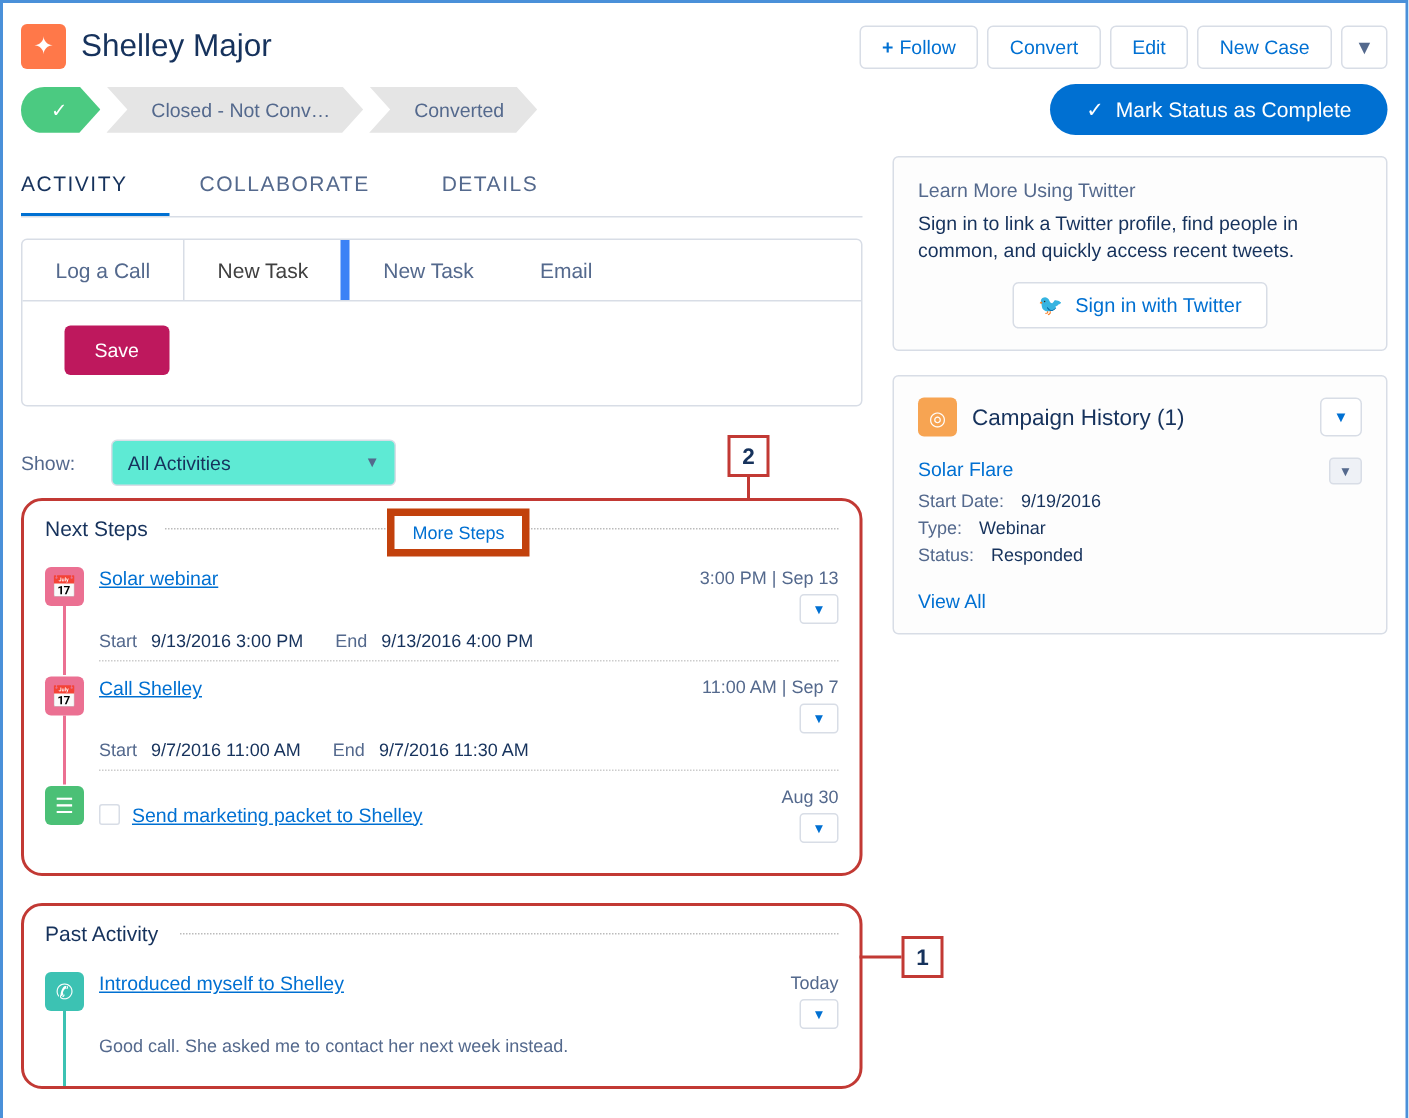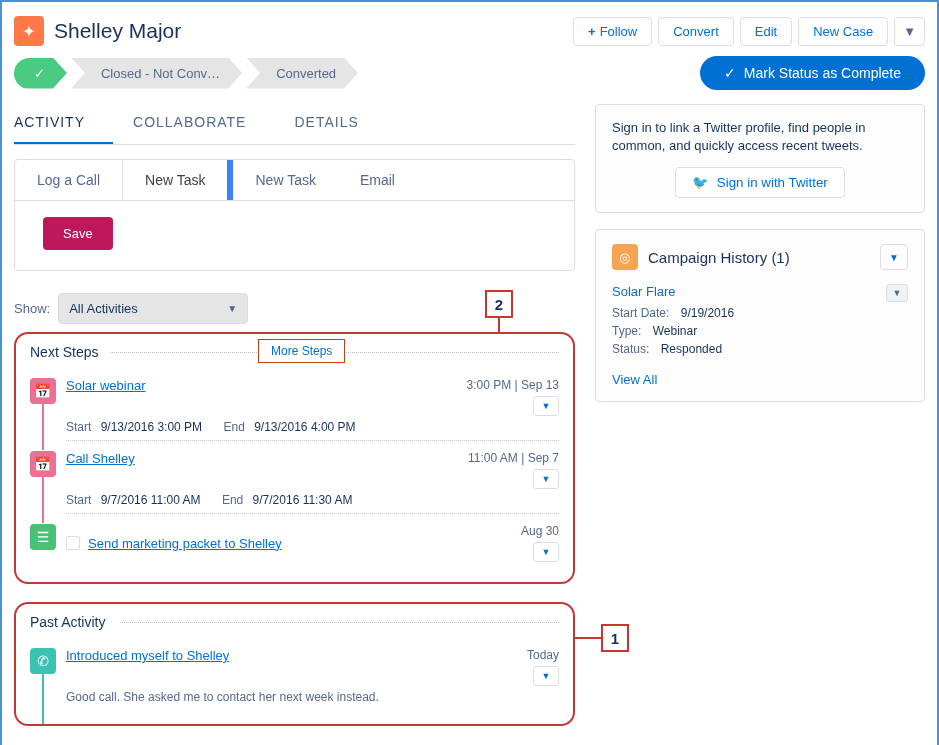--- a/index.html
+++ b/index.html
@@ -42,36 +42,36 @@
   .composer-tabs { display: flex; border-bottom: 1px solid #d8dde6; }
   .composer-tab { padding: 12px 22px; font-size: 14px; color: #54698d; cursor: pointer; }
   .composer-tab.active { color: #404040; border-left: 1px solid #d8dde6; border-right: 6px solid #3b82f6; background: #fff; }
   .composer-body { padding: 16px 28px 20px 28px; display: flex; align-items: flex-end; gap: 12px; }
   .field-group { flex: 1; }
   .field-label { font-size: 12px; color: #54698d; margin-bottom: 6px; display: block; }
   .text-input { width: 100%; max-width: 380px; padding: 8px; border: 1px solid #d8dde6; border-radius: 4px; font-size: 13px; }
   .btn-save { background: #be185d; color: #fff; border: none; padding: 9px 20px; border-radius: 4px; font-size: 13px; cursor: pointer; }
 
   
-  .show-row { display: flex; align-items: center; gap: 8px; margin: 22px 0 8px 0; }
+  .show-row { display: flex; align-items: center; gap: 24px; margin: 22px 0 8px 0; }
   .show-label { font-size: 13px; color: #54698d; }
-  .select-wrap { border: 1px solid #d8dde6; border-radius: 4px; padding: 7px 10px; display: flex; align-items: center; justify-content: space-between; width: 190px; background: #e5e5e5; cursor: pointer; }
+  .select-wrap { border: 1px solid #d8dde6; border-radius: 4px; padding: 7px 10px; display: flex; align-items: center; justify-content: space-between; width: 190px; background: #5eead4; cursor: pointer; }
   .caret-down { font-size: 10px; color: #54698d; }
 
   
   .panel { border: 2px solid #c23934; border-radius: 14px; padding: 10px 14px 14px 14px; margin-bottom: 18px; position: relative; }
   .panel-callout { position: absolute; border: 2px solid #c23934; background: #fff; width: 28px; height: 28px; display: flex; align-items: center; justify-content: center; font-size: 15px; font-weight: bold; }
   .callout-2 { top: -44px; right: 60px; }
   .callout-2-line { position:absolute; top:-16px; right:73px; width:2px; height:16px; background:#c23934;}
   .callout-1 { top: 20px; right: -56px; }
   .callout-1-line { position:absolute; top:33px; right:-28px; height:2px; width:28px; background:#c23934;}
   .section-title { font-size: 14px; color: #16325c; margin-bottom: 8px; position: relative; }
   .section-title::after { content: ""; position: absolute; top: 50%; left: 80px; right: 0; border-top: 1px dotted #bbb; }
   .section-title.past::after { left: 90px; }
-  .more-steps { position:absolute; left:228px; top:-5px; border:1px solid #c2410c; background:#fff; color:#0070d2; padding:4px 12px; font-size:12px; z-index:2; cursor:pointer; }
+  .more-steps { position:absolute; left:228px; top:-5px; border:5px solid #c2410c; background:#fff; color:#0070d2; padding:4px 12px; font-size:12px; z-index:2; cursor:pointer; }
 
   .timeline-item { display: flex; gap: 10px; padding: 10px 0 6px 0; position: relative; }
   .ti-icon { width: 26px; height: 26px; border-radius: 4px; display: flex; align-items: center; justify-content: center; color: #fff; font-size: 14px; flex-shrink: 0; }
   .ti-icon.event { background: #eb7092; }
   .ti-icon.task { background: #4bc076; }
   .ti-icon.call { background: #3cc2b3; }
   .ti-body { flex: 1; }
   .ti-head { display: flex; justify-content: space-between; }
   .ti-title { color: #0070d2; text-decoration: underline; font-size: 13px; cursor: pointer; }
   .ti-title-wrap { display: flex; align-items: center; gap: 8px; }
@@ -255,20 +255,21 @@
               <span>Good call. She asked me to contact her next week instead.</span>
             </div>
           </div>
         </div>
       </div>
 
     </div>
 
     <div class="right-col">
       <div class="card">
+        <div class="card-heading">Learn More Using Twitter</div>
         <div class="card-text">Sign in to link a Twitter profile, find people in common, and quickly access recent tweets.</div>
         <div class="center">
           <button class="btn-twitter">
             <span class="twitter-icon">🐦</span>
             <span>Sign in with Twitter</span>
           </button>
         </div>
       </div>
 
       <div class="card">

